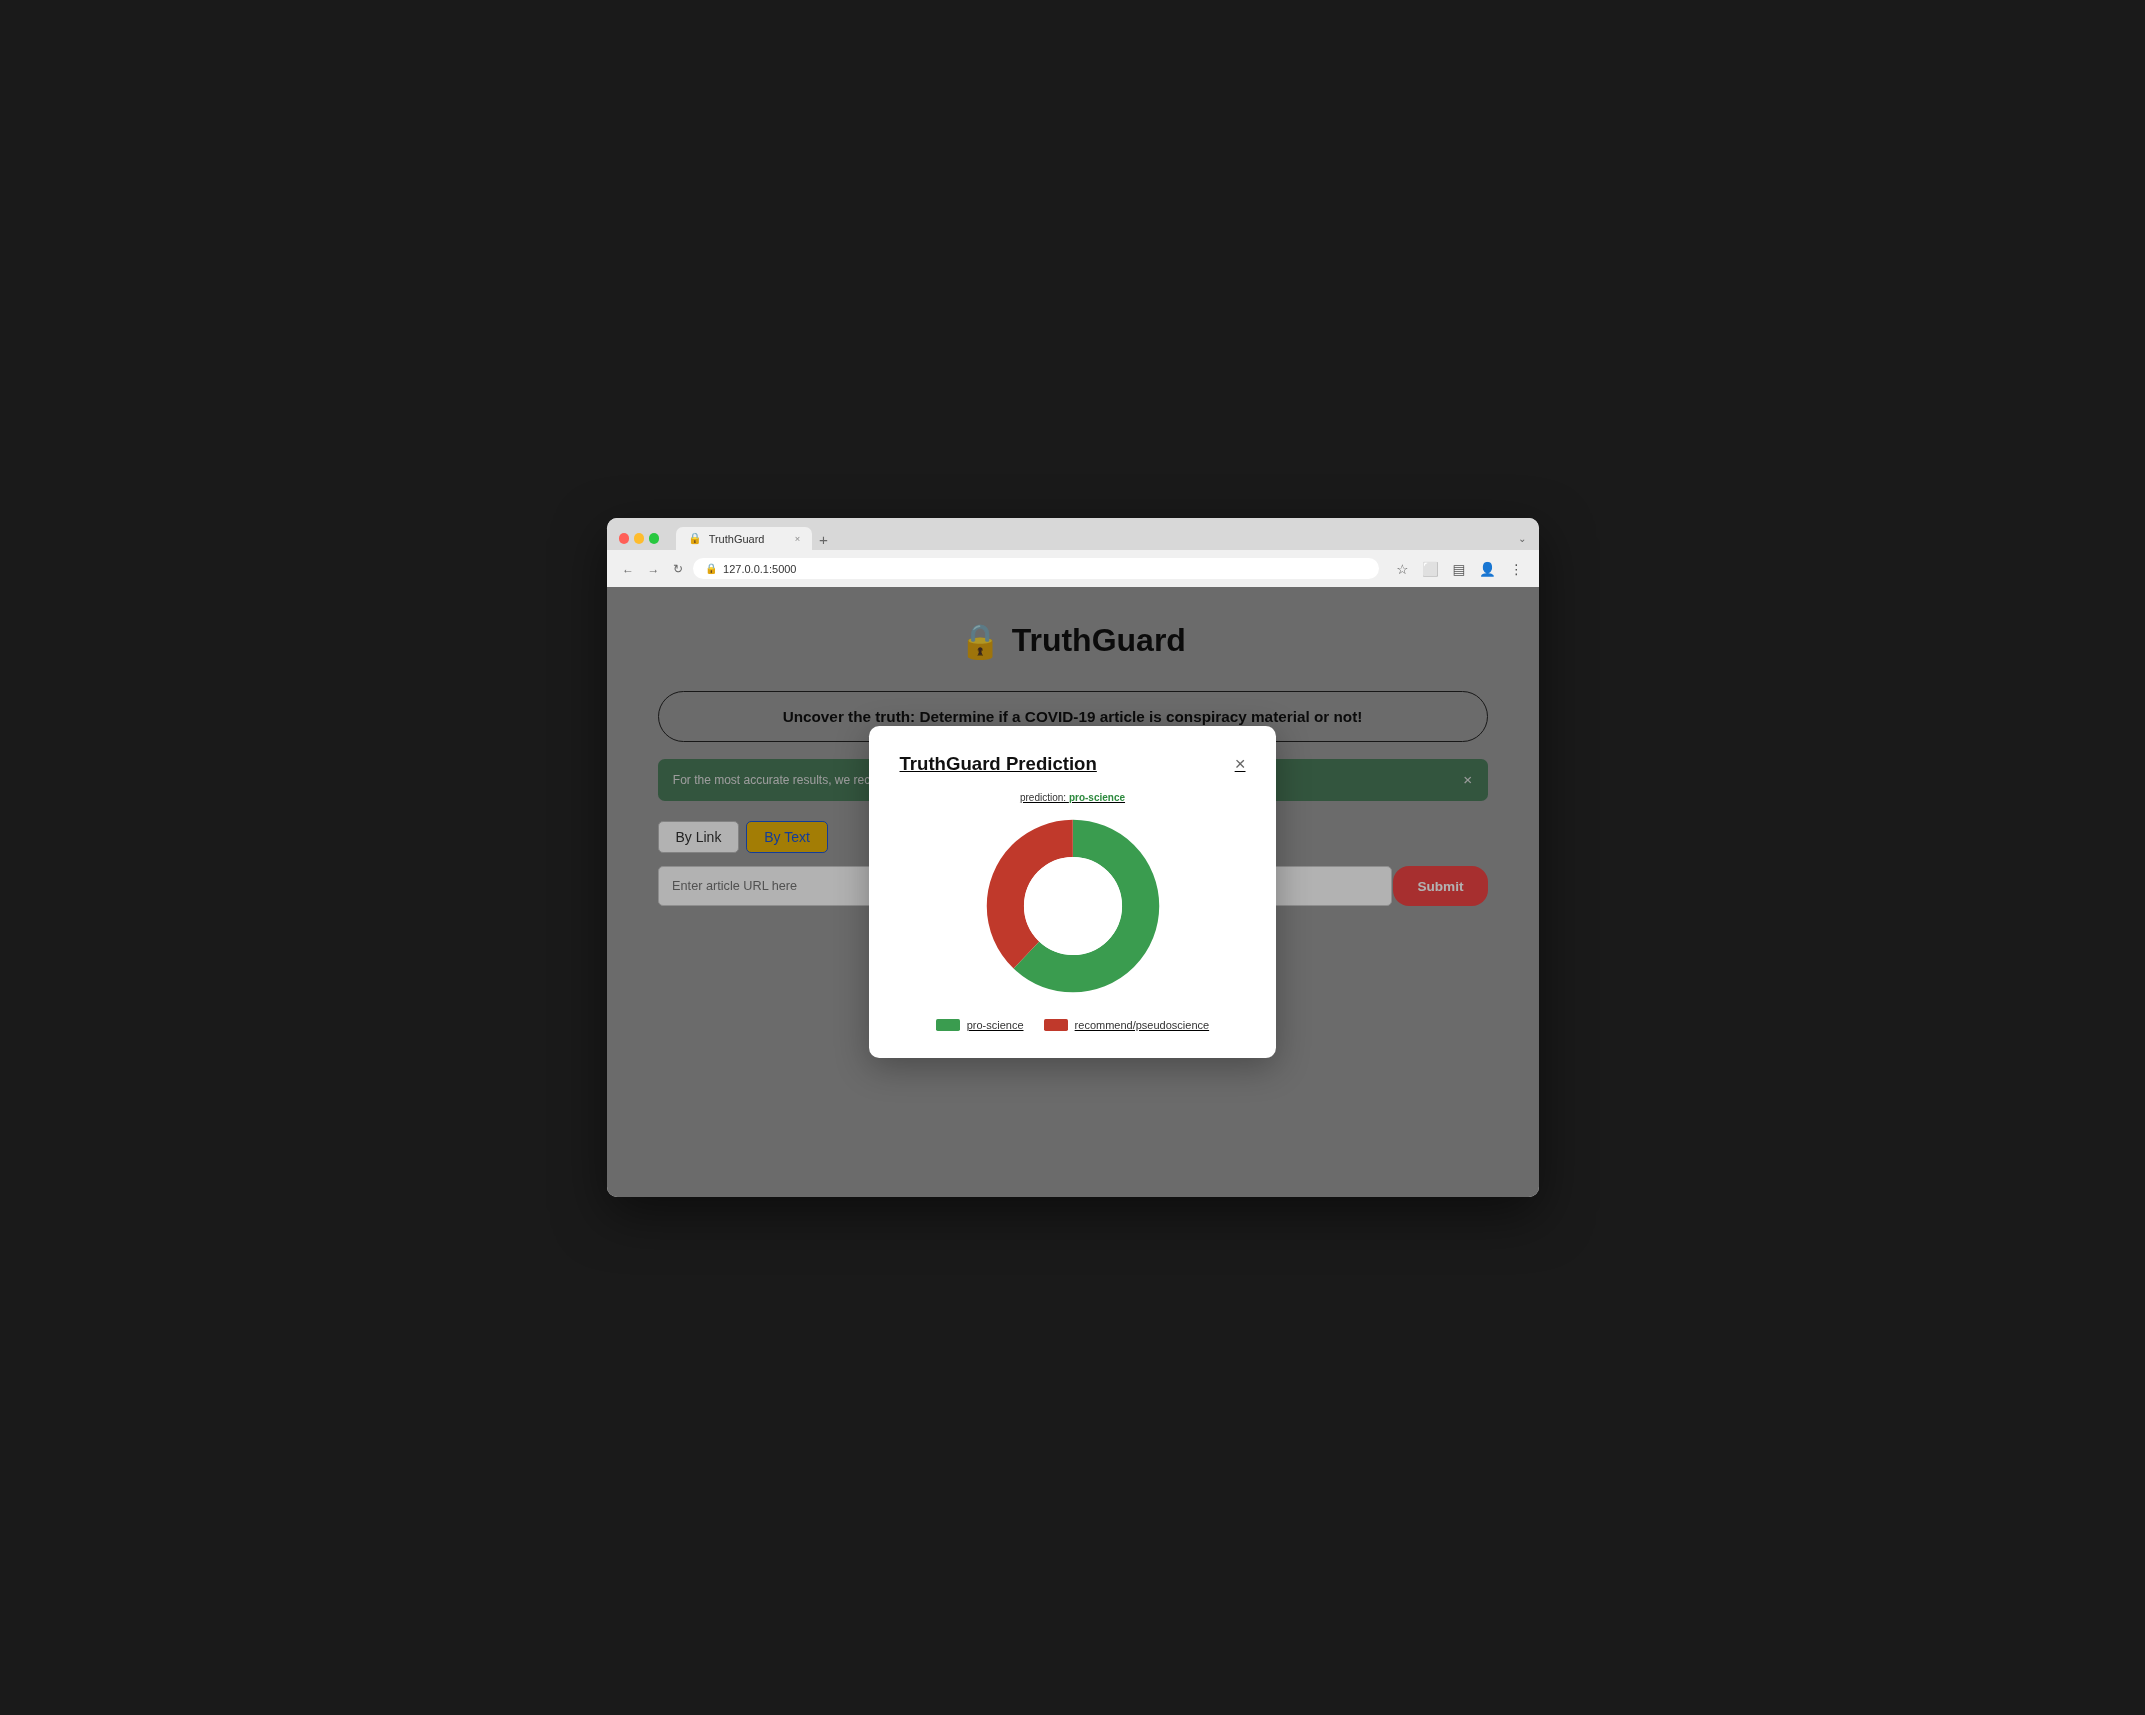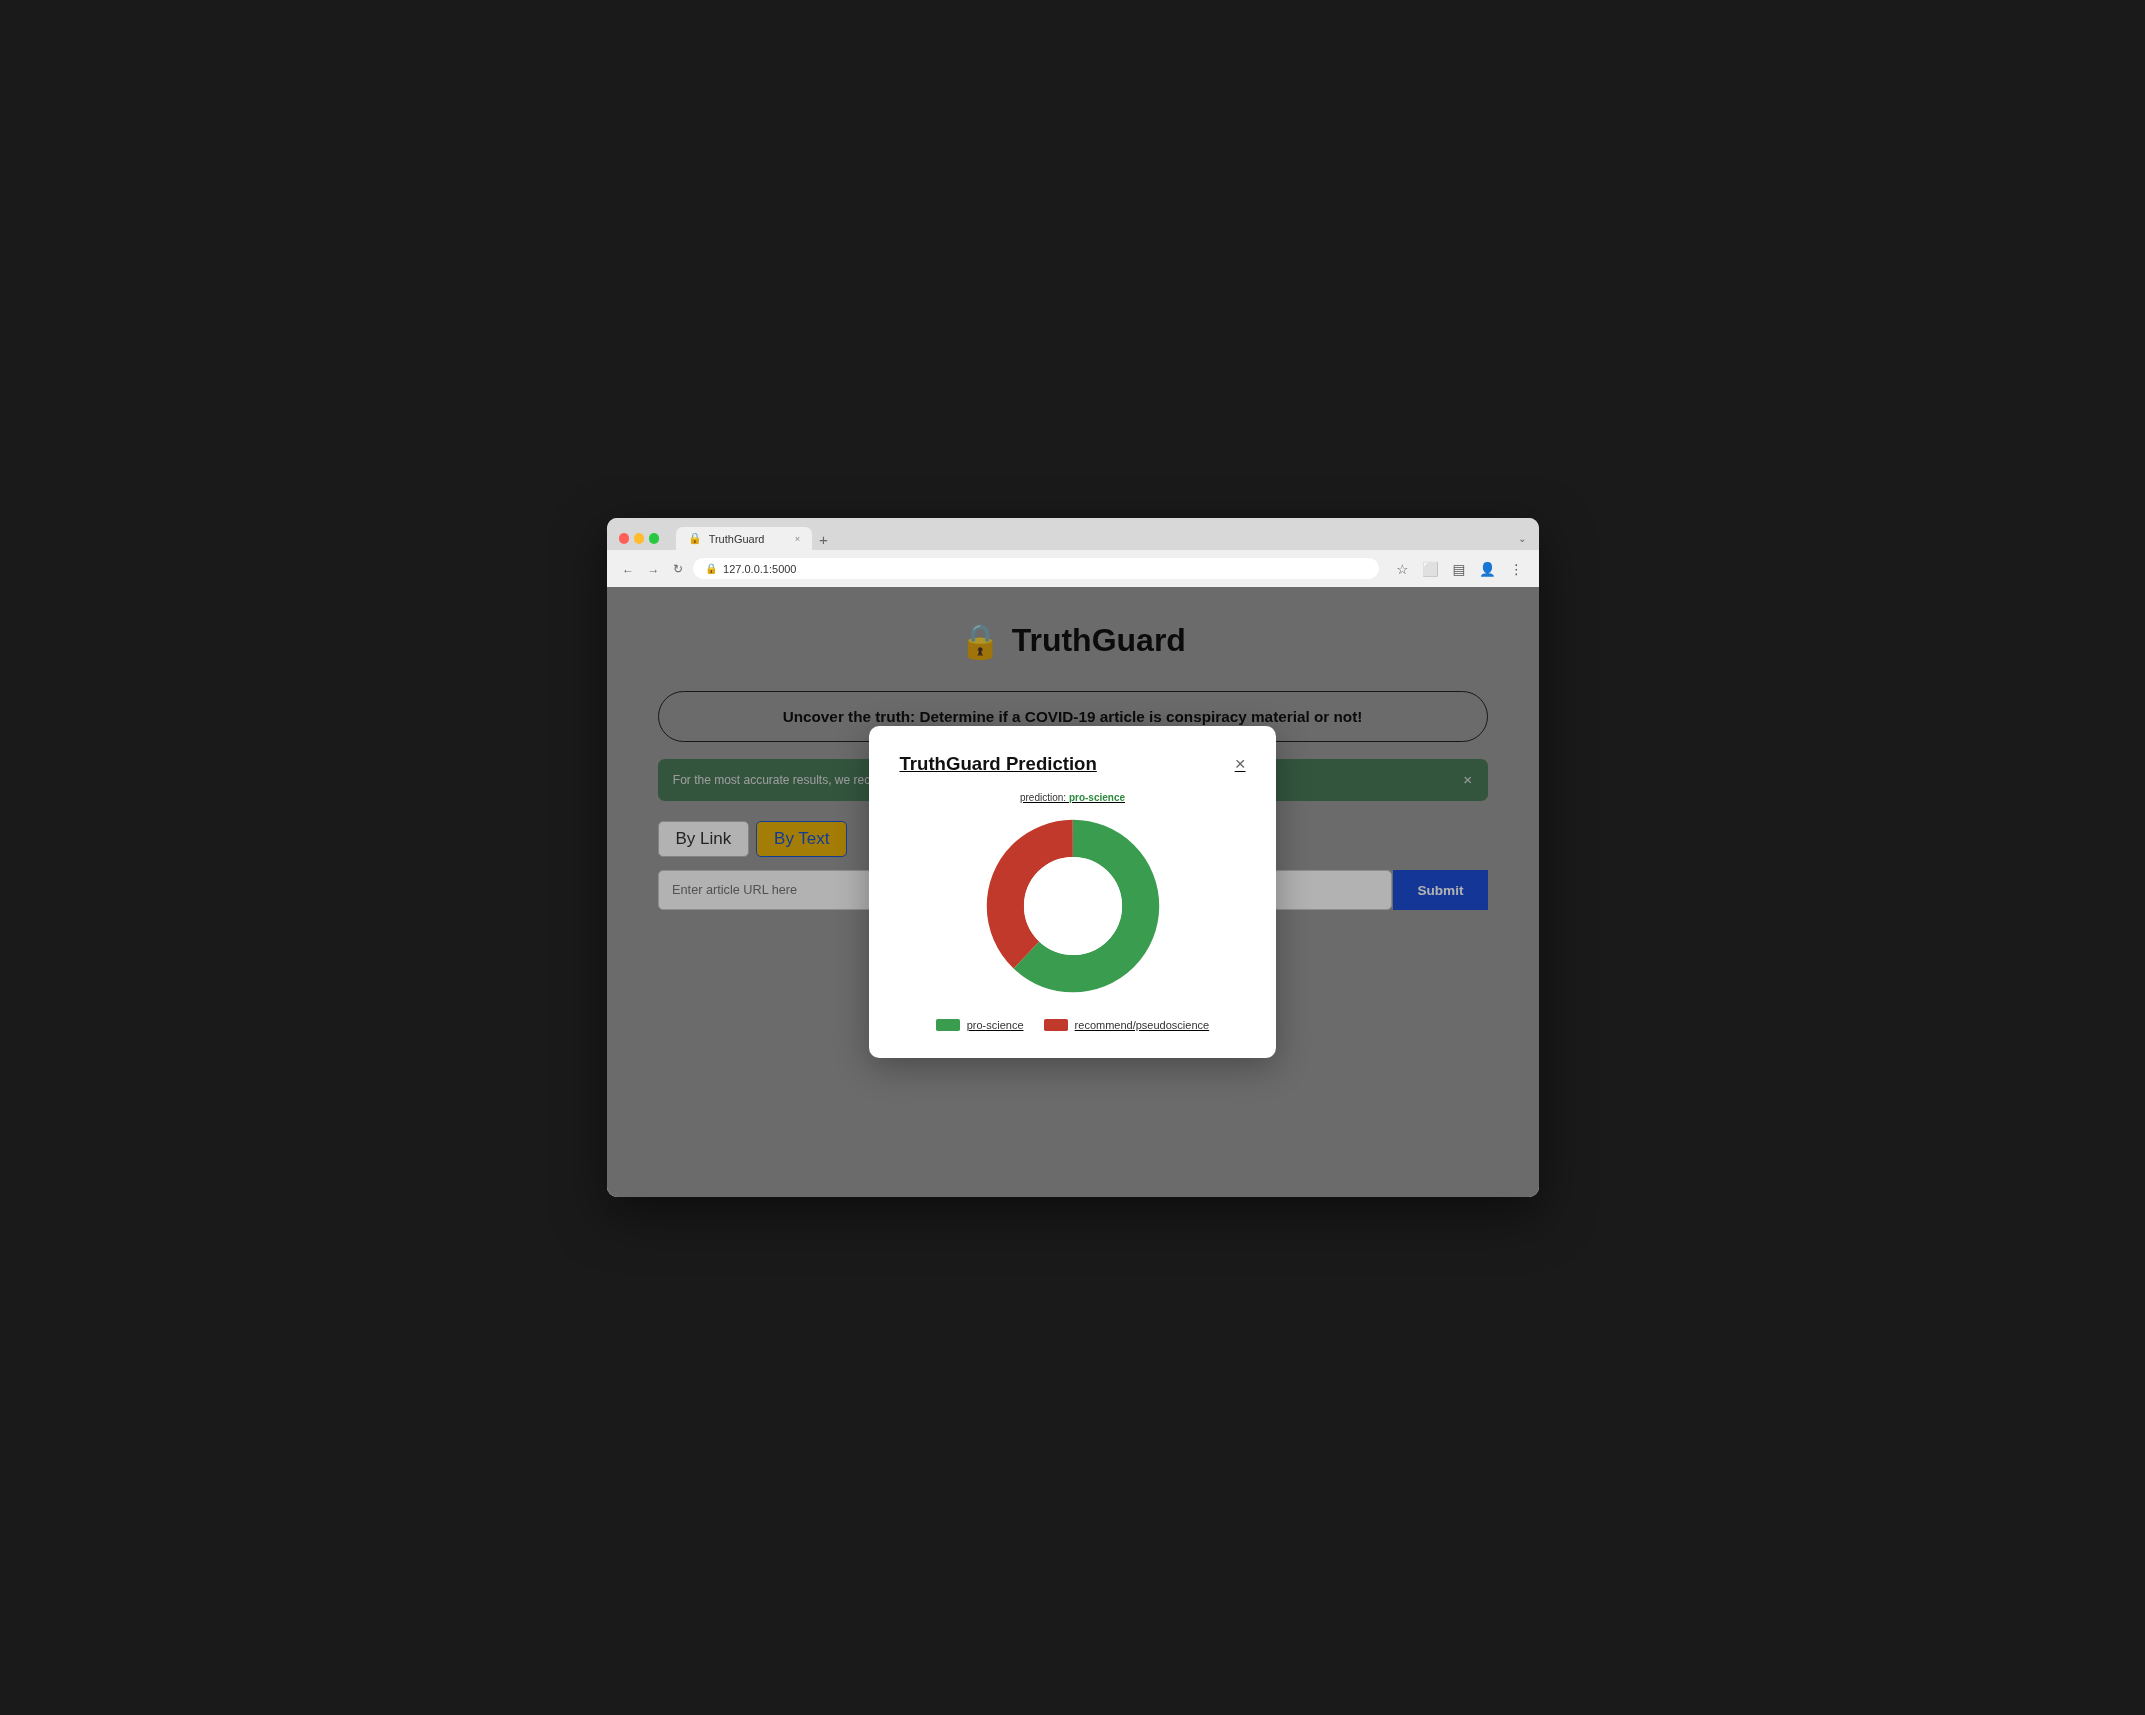--- a/index.html
+++ b/index.html
@@ -220,21 +220,21 @@
       gap: 6.8px;
       margin-bottom: 13.6px;
     }
 
     .tab-btn {
       padding: 6.8px 17px;
       border: 0.8px solid #bbb;
       border-radius: 5.1px;
       background: white;
       cursor: pointer;
-      font-size: 17px;
+      font-size: 14px;
       color: #333;
     }
 
     .tab-btn.active {
       color: #1a56db;
       border-color: #1a56db;
       background: #eab308;
     }
 
     .url-input-row {
@@ -246,24 +246,24 @@
       flex: 1;
       border: 0.8px solid #ccc;
       border-radius: 5.1px;
       padding: 12px 13.6px;
       font-size: 12.7px;
       color: #aaa;
       background: white;
     }
 
     .submit-btn {
-      background: #1d4ed8;
+      background: #ef4444;
       color: white;
       border: none;
-      border-radius: 0;
+      border-radius: 16px;
       padding: 12px 24px;
       font-size: 13.6px;
       font-weight: 600;
       cursor: pointer;
     }
 
     .footer {
       text-align: center;
       margin-top: 41px;
     }

